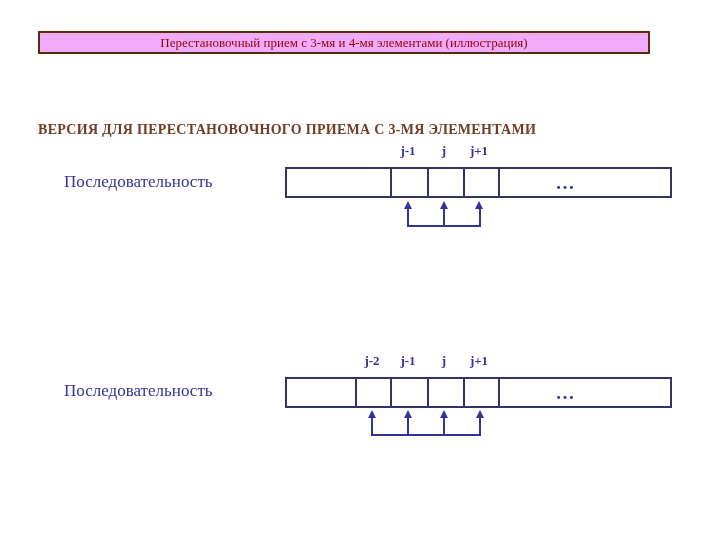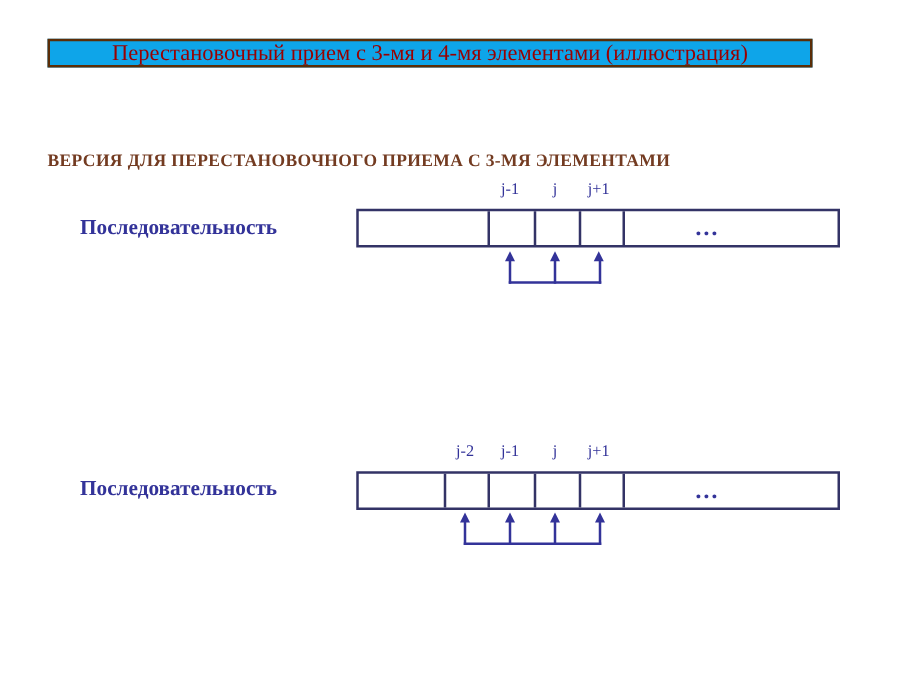--- a/index.html
+++ b/index.html
@@ -9,47 +9,47 @@
     height: 540px;
     background: #ffffff;
     overflow: hidden;
     font-family: "Liberation Serif", serif;
   }
   .banner {
     position: absolute;
     left: 38px; top: 31px;
     width: 612px; height: 23px;
     box-sizing: border-box;
-    background: #0ea5e9;
+    background: #f0abfc;
     border: 2px solid #5b2d06;
     text-align: center;
-    font-size: 18px;
+    font-size: 13px;
     line-height: 19px;
     color: #990000;
     white-space: nowrap;
   }
   .heading {
     position: absolute;
     font-weight: bold;
     font-size: 14px;
     letter-spacing: 0.3px;
     color: #733b21;
     white-space: nowrap;
   }
   .idx-label {
     position: absolute;
     transform: translateX(-50%);
-    font-weight: normal;
+    font-weight: bold;
     font-size: 13px;
     color: #333399;
     white-space: nowrap;
   }
   .seq-label {
     position: absolute;
-    font-weight: bold;
+    font-weight: normal;
     font-size: 17px;
     color: #333399;
     white-space: nowrap;
   }
   .seq-box {
     position: absolute;
     width: 387px; height: 31px;
     box-sizing: border-box;
     border: 2px solid #333366;
     background: #ffffff;

